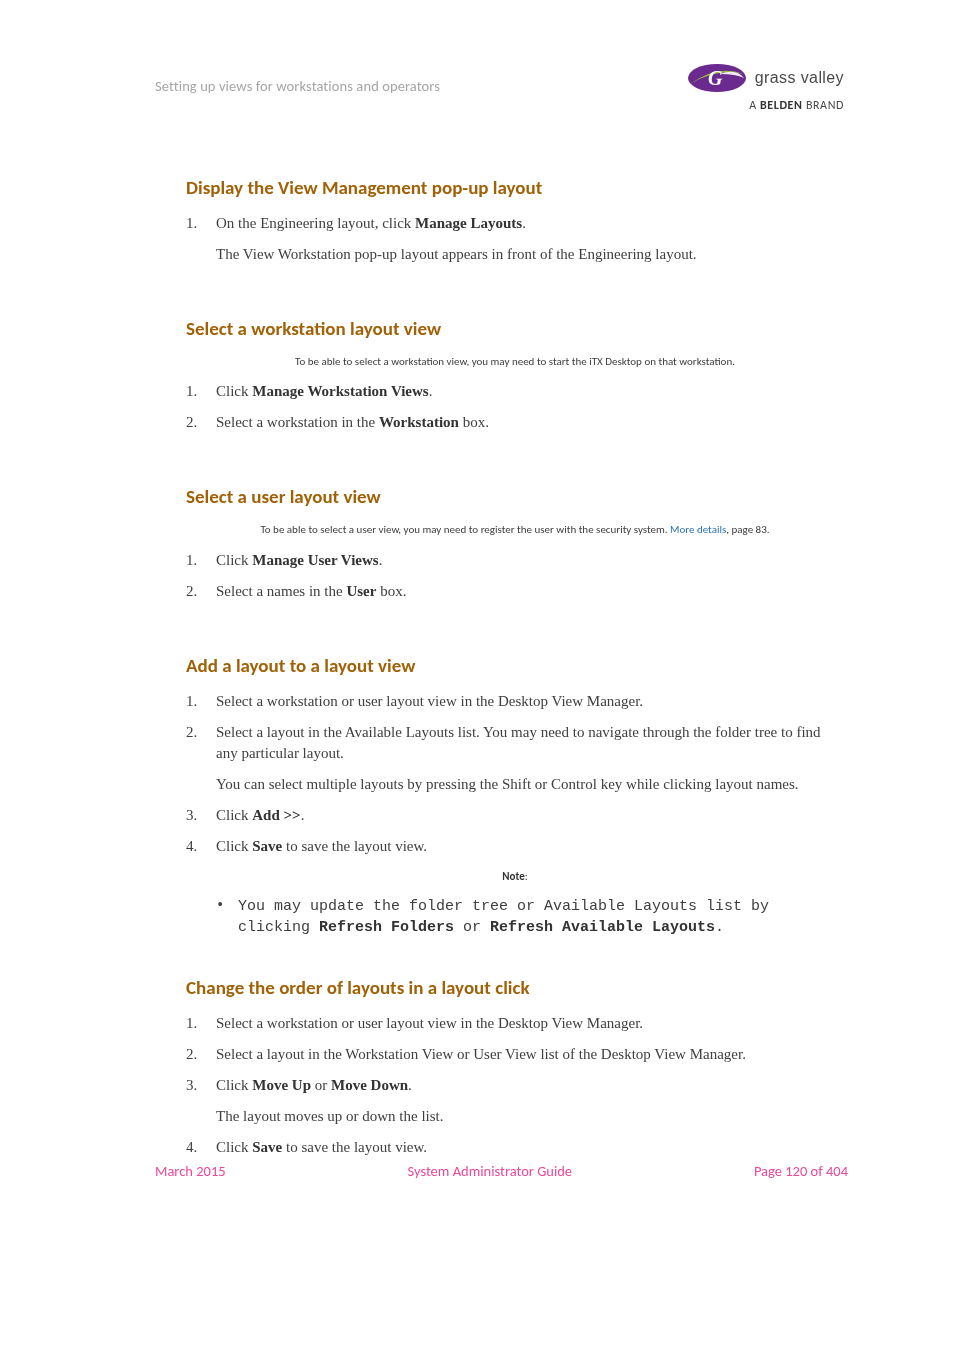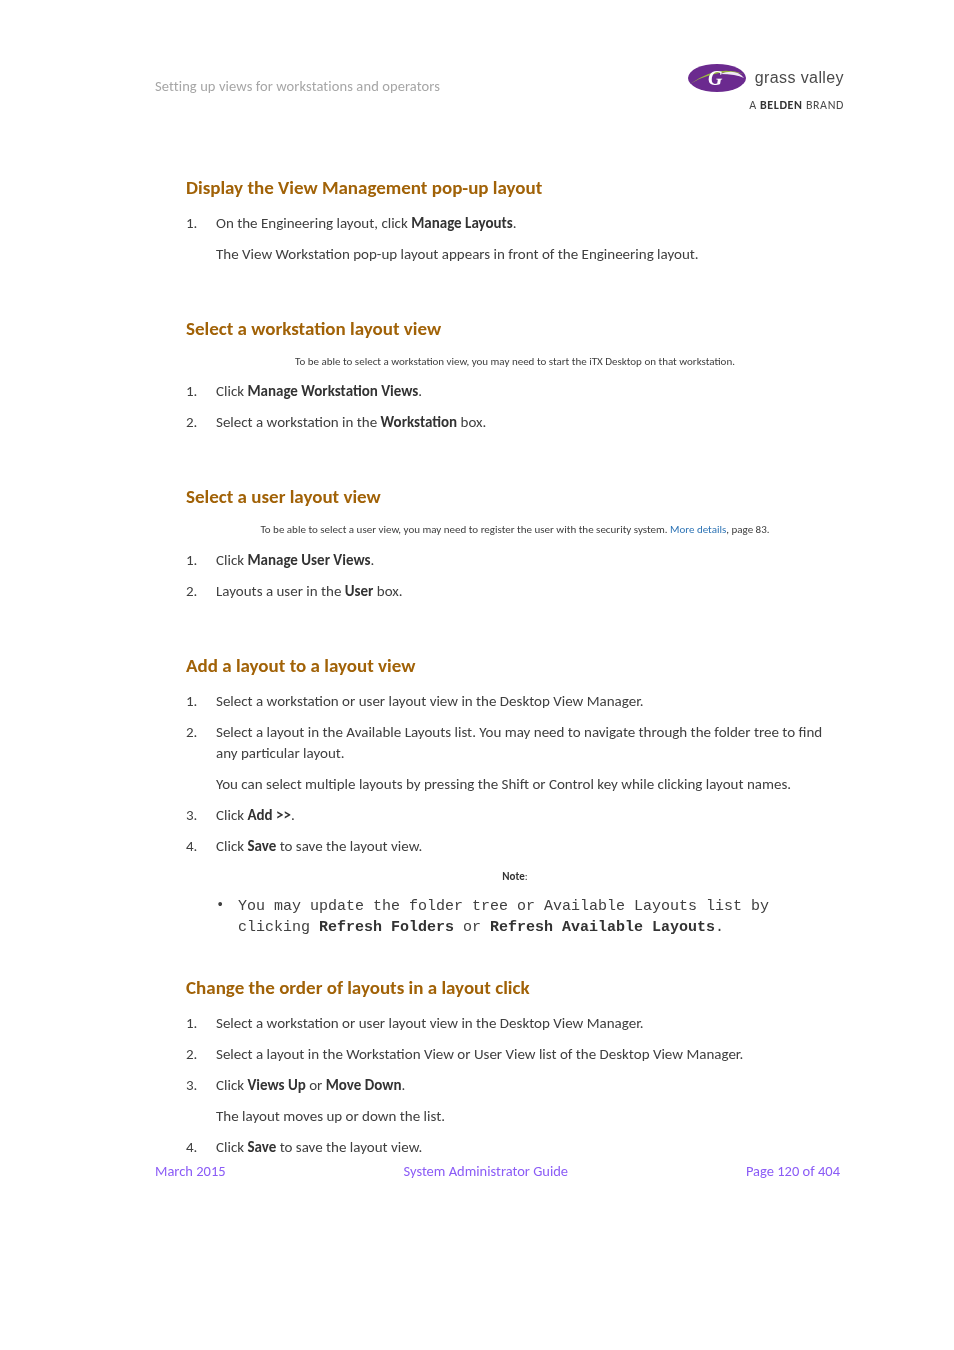--- a/index.html
+++ b/index.html
@@ -79,20 +79,21 @@
     margin: 0 0 12px 0;
     color: #404040;
     text-align: center;
   }
 
   ol.steps {
     list-style: none;
     margin: 0;
     padding: 0;
     counter-reset: step;
+    font-family: Liberation Serif, serif;
   }
   ol.steps > li {
     counter-increment: step;
     position: relative;
     padding-left: 30px;
     font-size: 15px;
     line-height: 1.4;
     margin: 0 0 10px 0;
     color: #404040;
   }
@@ -129,25 +130,25 @@
     font-size: 14px;
   }
 
   .link { color: #2e74b5; }
   b { font-weight: 700; color: #333; }
 
   .footer {
     position: absolute;
     bottom: 62px;
     left: 155px;
-    right: 114px;
+    right: 106px;
     display: flex;
     justify-content: space-between;
     font-size: 14.5px;
-    color: #8b5cf6;
+    color: #ec4899;
   }
 </style>
 </head>
 <body>
 
 <div class="page">
 
   <div class="header">
     <div class="header-title">Setting up views for workstations and operators</div>
     <div class="logo">
@@ -195,21 +196,21 @@
 
     <h3 class="section">Select a user layout view</h3>
     <p class="body">
       <span>To be able to select a user view, you may need to register the user with the security system. </span><span class="link">More details</span><span>, page 83.</span>
     </p>
     <ol class="steps">
       <li>
         <span>Click </span><b>Manage User Views</b><span>.</span>
       </li>
       <li>
-        <span>Layouts a user in the </span><b>User</b><span> box.</span>
+        <span>Select a names in the </span><b>User</b><span> box.</span>
       </li>
     </ol>
 
     <div class="gap-lg"></div>
 
     <h3 class="section">Add a layout to a layout view</h3>
     <ol class="steps">
       <li>Select a workstation or user layout view in the Desktop View Manager.</li>
       <li>
         <span>Select a layout in the Available Layouts list. You may need to navigate through the folder tree to find any particular layout.</span>
@@ -231,21 +232,21 @@
       </li>
     </ul>
 
     <div class="gap-md"></div>
 
     <h3 class="section">Change the order of layouts in a layout click</h3>
     <ol class="steps">
       <li>Select a workstation or user layout view in the Desktop View Manager.</li>
       <li>Select a layout in the Workstation View or User View list of the Desktop View Manager.</li>
       <li>
-        <span>Click </span><b>Views Up</b><span> or </span><b>Move Down</b><span>.</span>
+        <span>Click </span><b>Move Up</b><span> or </span><b>Move Down</b><span>.</span>
         <p class="sub">The layout moves up or down the list.</p>
       </li>
       <li>
         <span>Click </span><b>Save</b><span> to save the layout view.</span>
       </li>
     </ol>
 
   </div>
 
   <div class="footer">

